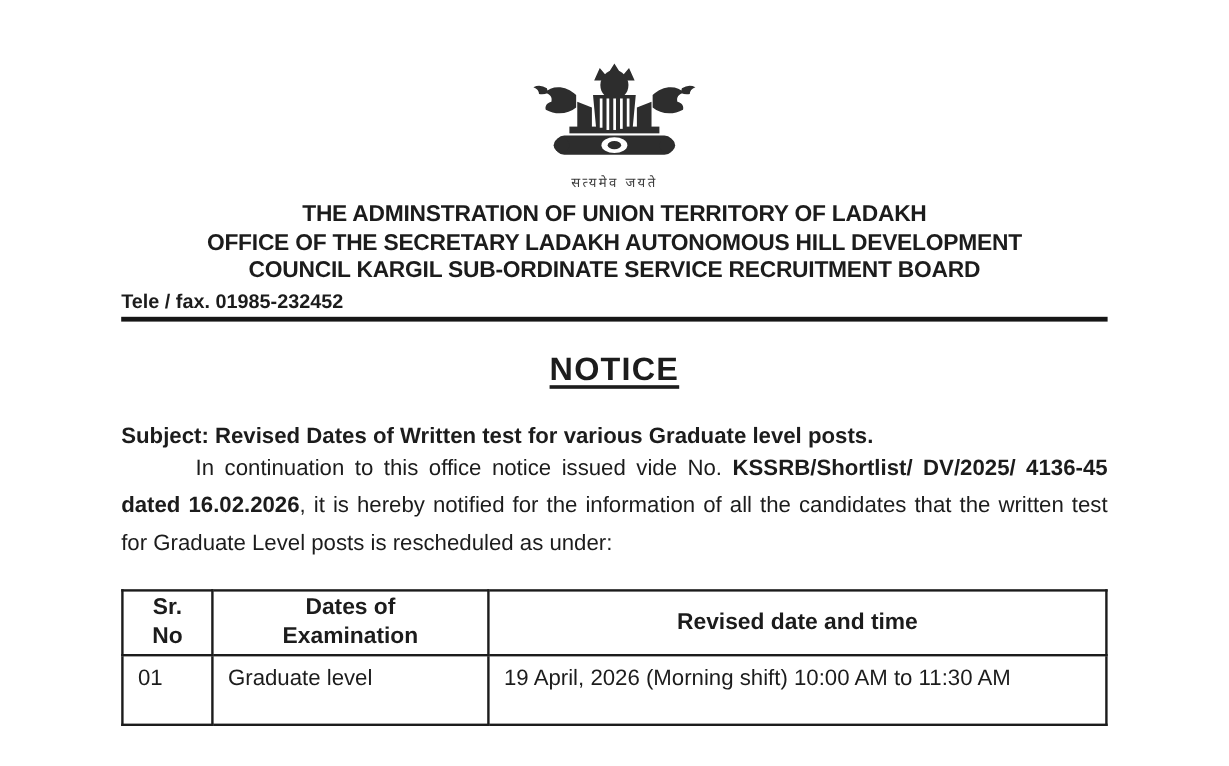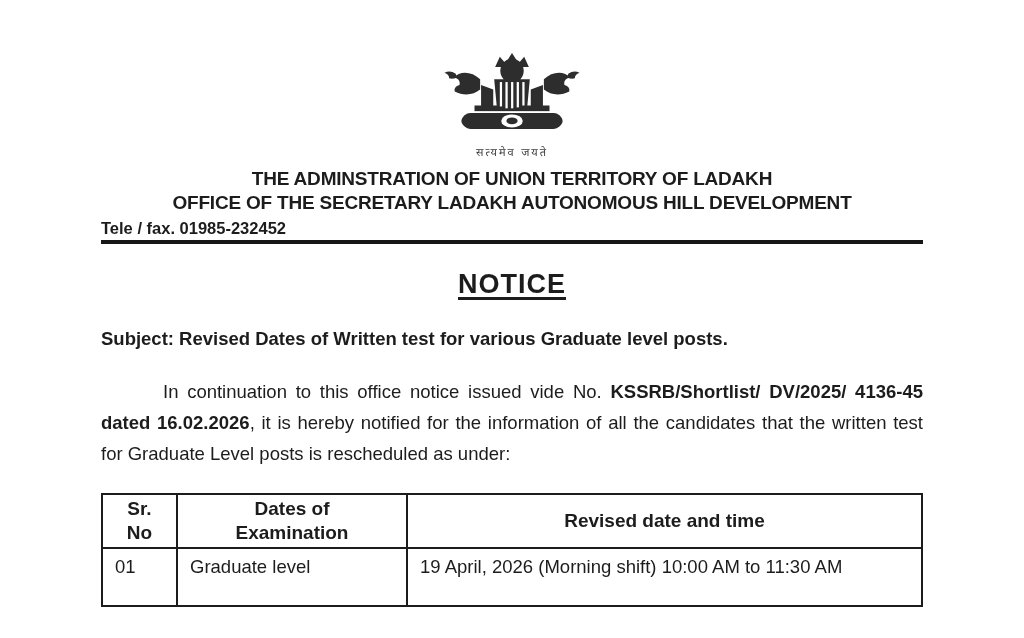--- a/index.html
+++ b/index.html
@@ -78,21 +78,20 @@
     text-decoration-thickness: 3px;
     text-underline-offset: 4px;
   }
   .subject-line {
     margin-top: 27px;
     font-weight: bold;
     font-size: 18.5px;
     line-height: 23px;
   }
   .body-paragraph {
-    margin-top: 26px;
     font-size: 18.5px;
     line-height: 31px;
     text-align: justify;
     text-indent: 62px;
   }
   .body-paragraph .ref-bold { font-weight: bold; }
   
   .schedule-table {
     margin-top: 24px;
     width: 100%;
@@ -165,20 +164,21 @@
           <rect x="85" y="33" width="2.4" height="27"></rect>
           <rect x="91" y="33" width="2.4" height="25"></rect>
         </g>
       </svg>
       <span class="emblem-motto">सत्यमेव जयते</span>
     </div>
 
     <div class="letterhead">
       <div class="lh-line">THE ADMINSTRATION OF UNION TERRITORY OF LADAKH</div>
       <div class="lh-line">OFFICE OF THE SECRETARY LADAKH AUTONOMOUS HILL DEVELOPMENT</div>
+      <div class="lh-line">COUNCIL KARGIL SUB-ORDINATE SERVICE RECRUITMENT BOARD</div>
       <div class="contact-row">
         <span>Tele / fax. 01985-232452</span>
       </div>
       <div class="header-divider"></div>
     </div>
 
     <div class="notice-title">NOTICE</div>
 
     <div class="subject-line">Subject: Revised Dates of Written test for various Graduate level posts.</div>
 

